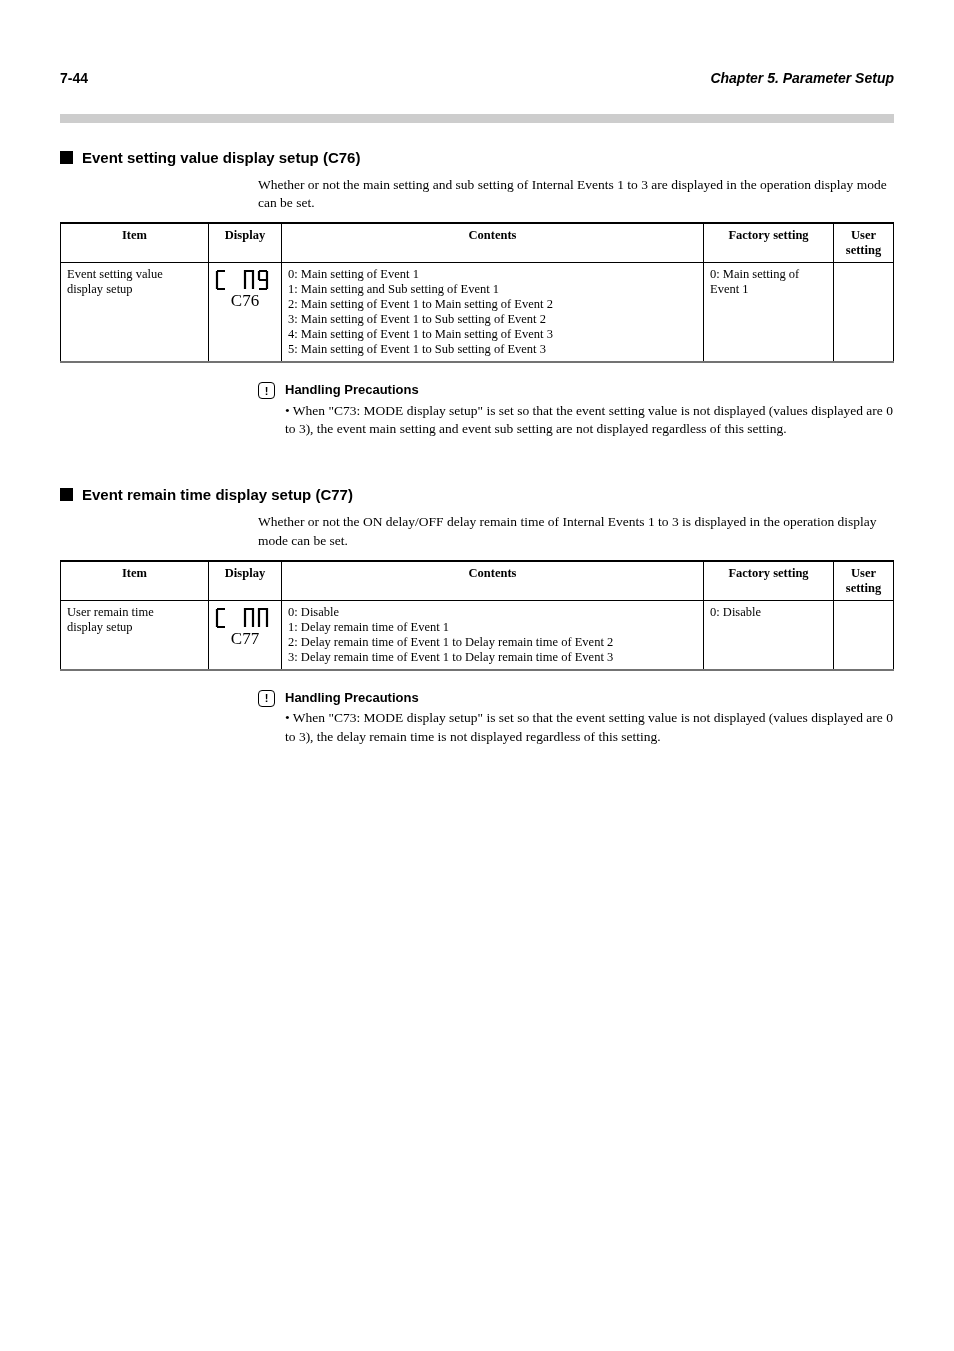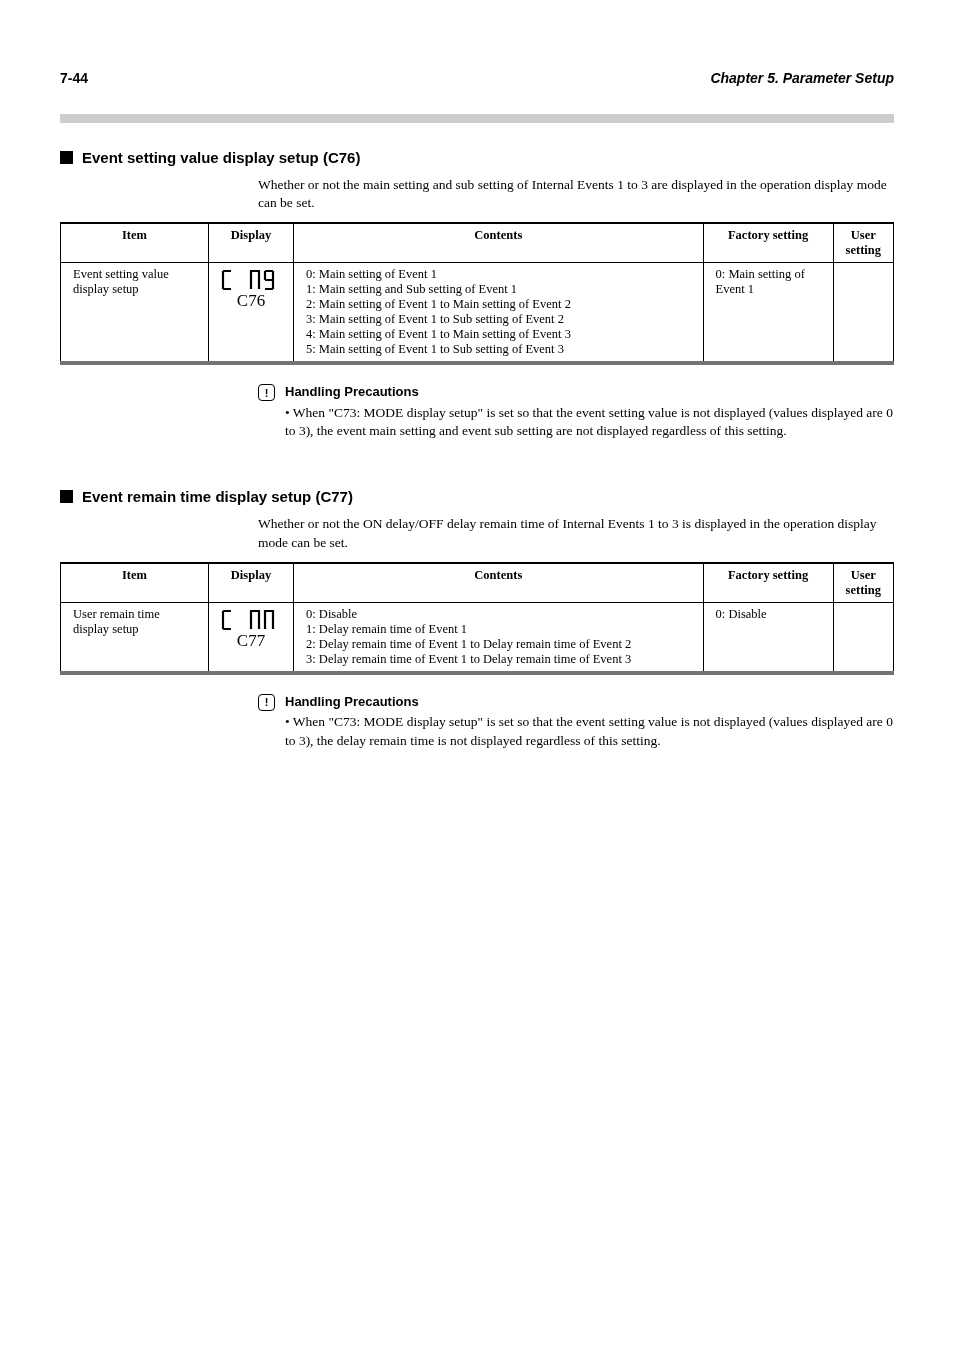--- a/index.html
+++ b/index.html
@@ -66,30 +66,30 @@
     font-size: 13.5px;
     line-height: 1.35;
   }
   table.param-table {
     width: 100%;
     border-collapse: collapse;
     margin-bottom: 18px;
   }
   table.param-table th, table.param-table td {
     border: 1px solid #000;
-    padding: 4px 12px;
+    padding: 4px 6px;
     vertical-align: top;
     font-size: 12.5px;
     text-align: left;
   }
   table.param-table thead tr {
     border-top: 2px solid #000;
   }
   table.param-table tbody tr:last-child td {
-    border-bottom: 4px solid #737373;
+    border-bottom: 2px solid #737373;
   }
   table.param-table th {
     font-weight: bold;
     font-family: "Times New Roman", Times, serif;
     text-align: center;
   }
   .col-item { width: 148px; }
   .col-disp { width: 70px; text-align: center; }
   .col-cont { }
   .col-fact { width: 130px; }

